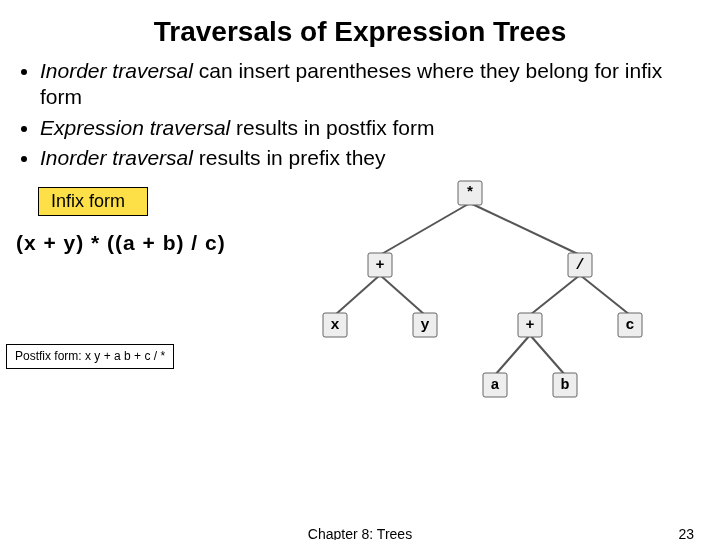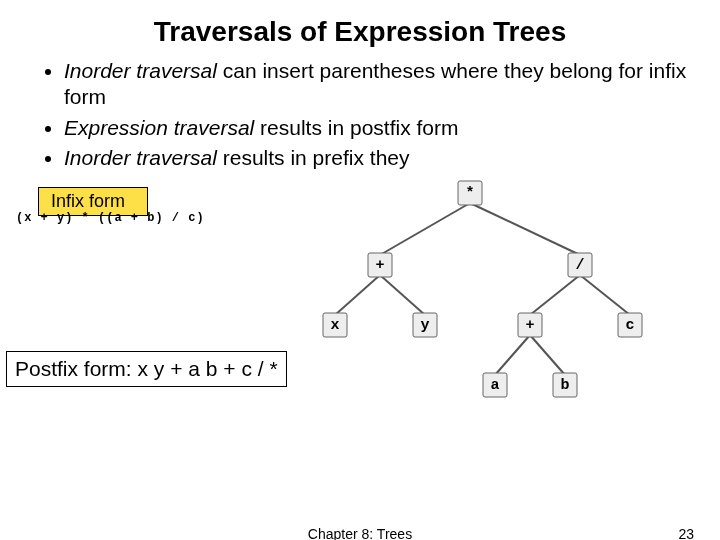--- a/index.html
+++ b/index.html
@@ -16,21 +16,20 @@
     text-align: center;
     font-size: 28px;
     font-weight: bold;
     padding-top: 16px;
     padding-bottom: 10px;
   }
   .bullets {
     padding: 0 18px 0 40px;
     font-size: 21px;
     line-height: 1.25;
-    margin-left: 24px;
   }
   .bullets li {
     margin-bottom: 4px;
     list-style: disc;
   }
   .bullets li em { font-style: italic; }
   .content-area {
     position: relative;
     width: 100%;
     height: 280px;
@@ -40,33 +39,33 @@
     left: 38px;
     top: 12px;
     border: 1px solid #000;
     padding: 3px 22px 3px 12px;
     font-size: 18px;
     background: #fde047;
   }
   .infix-expr {
     position: absolute;
     left: 16px;
-    top: 36px;
-    font-family: Liberation Mono, monospace;
-    font-size: 12px;
+    top: 56px;
+    font-family: Liberation Sans, sans-serif;
+    font-size: 21px;
     font-weight: bold;
     letter-spacing: 1px;
   }
   .forms-box {
     position: absolute;
     left: 6px;
-    top: 176px;
+    top: 169px;
     border: 1px solid #000;
     padding: 4px 8px;
-    font-size: 21px;
+    font-size: 12px;
     line-height: 1.25;
     background: #fff;
   }
   .tree {
     position: absolute;
     left: 270px;
     top: 0;
     width: 420px;
     height: 230px;
   }

